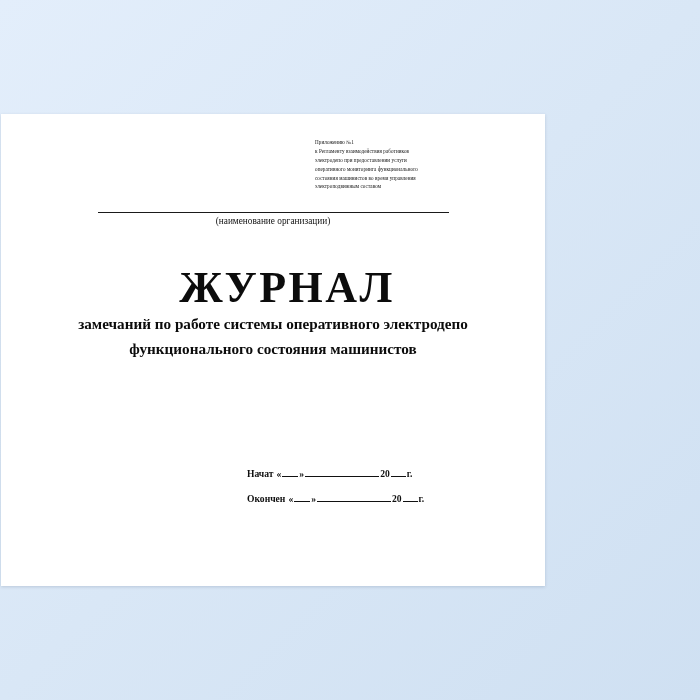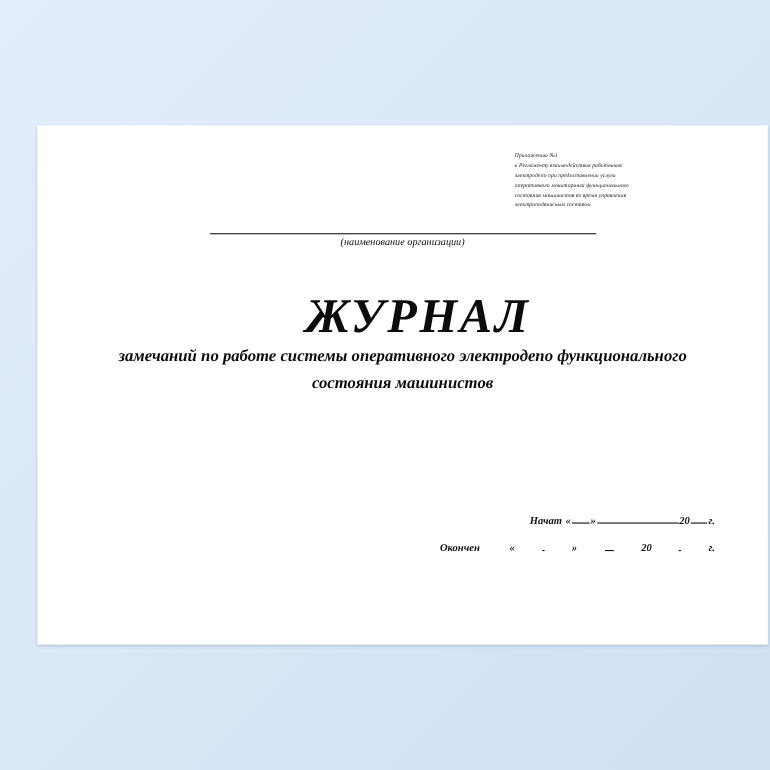--- a/index.html
+++ b/index.html
@@ -14,27 +14,26 @@
     overflow: hidden;
   }
   #stage {
     position: relative;
     width: 700px;
     height: 700px;
     background: linear-gradient(135deg, #e3eefb 0%, #d9e7f6 50%, #cfe0f2 100%);
   }
   .page {
     position: absolute;
-    left: 34px;
+    left: 1px;
     top: 114px;
-    width: 664px;
+    width: 544px;
     height: 472px;
     background: #ffffff;
     box-shadow: 0 1px 3px rgba(40,60,90,0.18);
-    font-style: italic;
   }
   .page-inner {
     position: relative;
     width: 100%;
     height: 100%;
   }
 
   
   .appendix {
     position: absolute;
@@ -111,26 +110,26 @@
     top: 354px;
     width: 250px;
     font-size: 9.6px;
     font-weight: bold;
     color: #0f0f0f;
     text-align: right;
     font-family: "Liberation Serif", serif;
   }
   .dates .row {
     display: flex;
-    justify-content: flex-end;
+    justify-content: flex-start;
     align-items: baseline;
     white-space: nowrap;
     margin-bottom: 14px;
   }
-  .dates .row:last-child { margin-bottom: 11px; gap: 24px; }
+  .dates .row:last-child { margin-bottom: 11px; }
   .dates .lbl { margin-right: 3px; }
   .u-short {
     display: inline-block;
     width: 16px;
     border-bottom: 1px solid #111;
     margin: 0 1px;
   }
   .u-long {
     display: inline-block;
     width: 74px;

